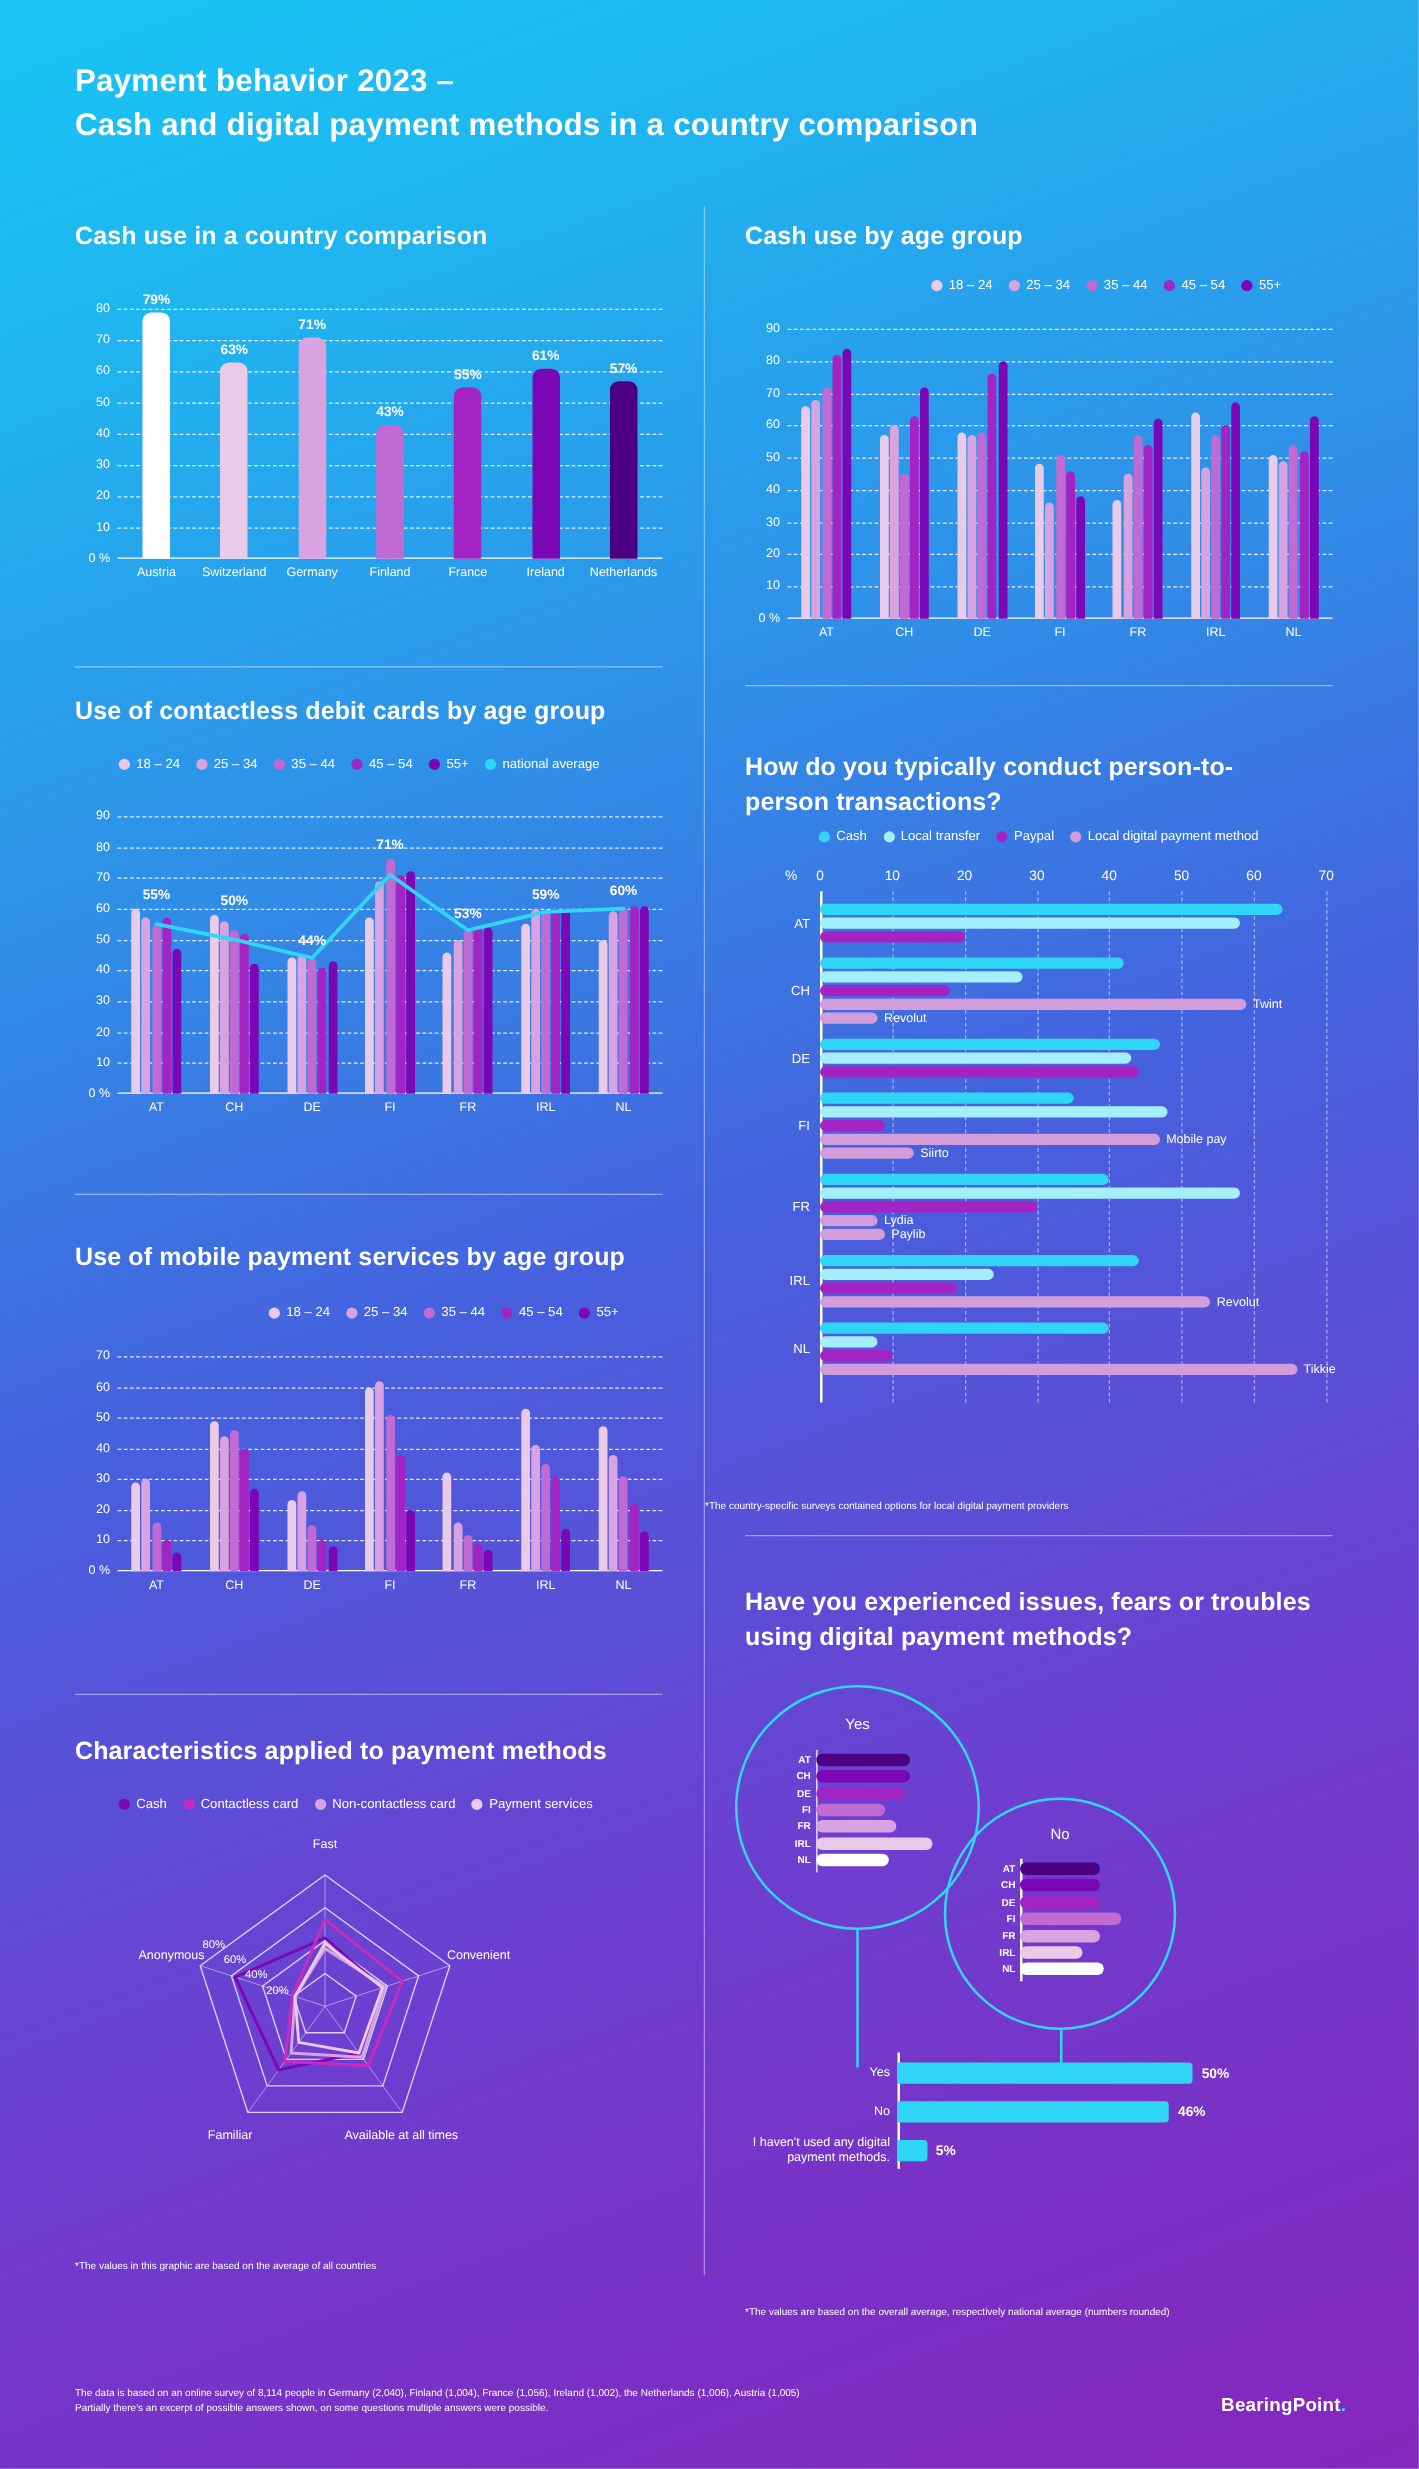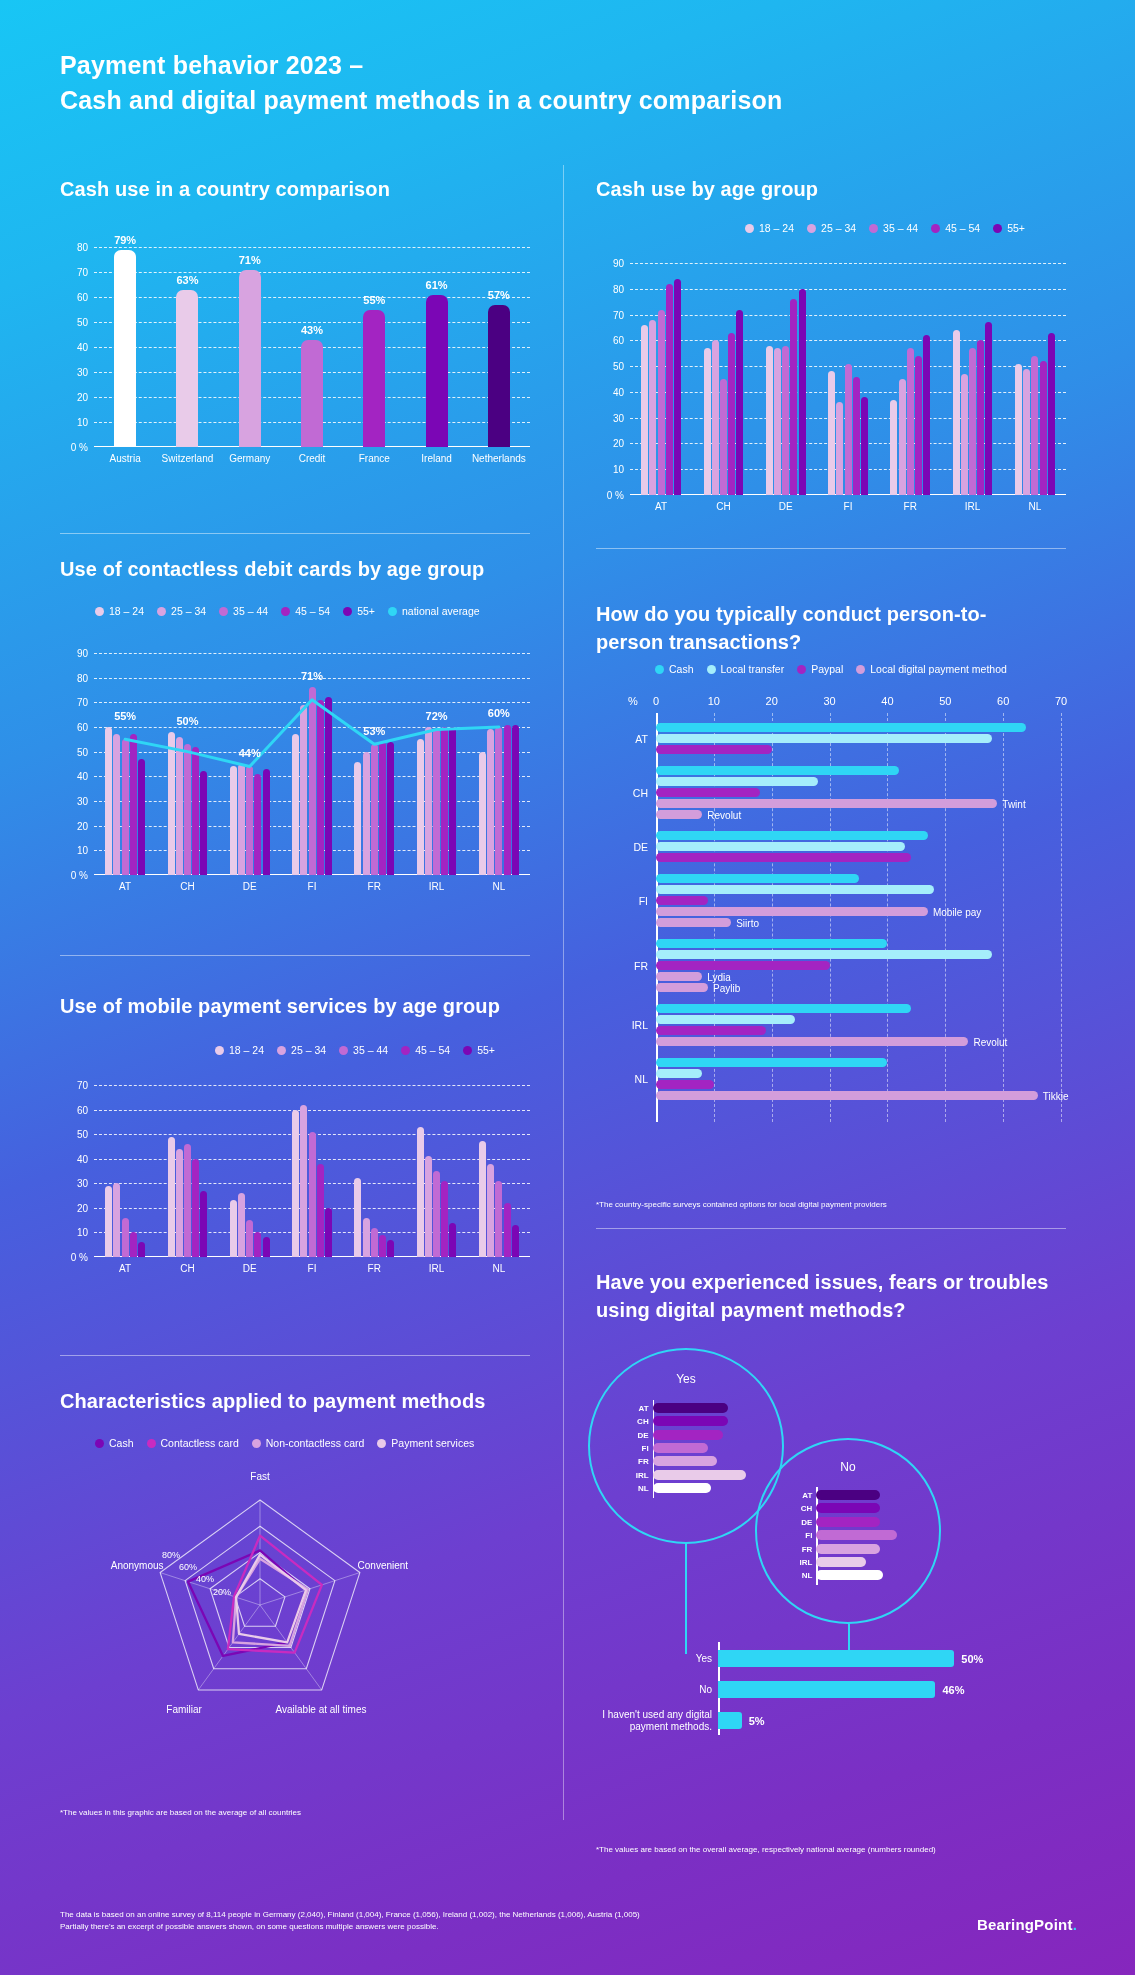--- a/index.html
+++ b/index.html
@@ -102,21 +102,21 @@
         <div class="vlabel" style="left:31.142857142857142px;top:-1.0352941176470551px">79%</div>
         <div class="xcat" style="left:31.142857142857142px;top:218px">Austria</div>
         <div class="bar" style="left:82.42857142857143px;width:22px;height:157.12941176470588px;background:#e9cbe9"></div>
         <div class="vlabel" style="left:93.42857142857143px;top:38.87058823529412px">63%</div>
         <div class="xcat" style="left:93.42857142857143px;top:218px">Switzerland</div>
         <div class="bar" style="left:144.71428571428572px;width:22px;height:177.08235294117648px;background:#d8a3e0"></div>
         <div class="vlabel" style="left:155.71428571428572px;top:18.91764705882352px">71%</div>
         <div class="xcat" style="left:155.71428571428572px;top:218px">Germany</div>
         <div class="bar" style="left:207px;width:22px;height:107.24705882352941px;background:#c16ad4"></div>
         <div class="vlabel" style="left:218px;top:88.75294117647059px">43%</div>
-        <div class="xcat" style="left:218px;top:218px">Credit</div>
+        <div class="xcat" style="left:218px;top:218px">Finland</div>
         <div class="bar" style="left:269.2857142857143px;width:22px;height:137.1764705882353px;background:#a324c2"></div>
         <div class="vlabel" style="left:280.2857142857143px;top:58.823529411764696px">55%</div>
         <div class="xcat" style="left:280.2857142857143px;top:218px">France</div>
         <div class="bar" style="left:331.5714285714286px;width:22px;height:152.14117647058825px;background:#7b06b5"></div>
         <div class="vlabel" style="left:342.5714285714286px;top:43.85882352941175px">61%</div>
         <div class="xcat" style="left:342.5714285714286px;top:218px">Ireland</div>
         <div class="bar" style="left:393.8571428571429px;width:22px;height:142.16470588235293px;background:#4b0082"></div>
         <div class="vlabel" style="left:404.8571428571429px;top:53.83529411764707px">57%</div>
         <div class="xcat" style="left:404.8571428571429px;top:218px">Netherlands</div>
       </div>
@@ -217,21 +217,21 @@
         <div class="bar" style="left:417.7571428571429px;width:7px;height:150.51086956521738px;background:#7b06b5;border-radius:4px 4px 0 0"></div>
         <div class="xcat" style="left:404.8571428571429px;top:233px">NL</div>
         <svg width="436" height="227" style="position:absolute;left:0;top:0;overflow:visible">
           <polyline points="31.142857142857142,91.29347826086956 93.42857142857143,103.6304347826087 155.71428571428572,118.43478260869566 218,51.815217391304344 280.2857142857143,96.22826086956522 342.5714285714286,81.42391304347828 404.8571428571429,78.95652173913044" fill="none" stroke="#2fd6f5" stroke-width="3" stroke-linejoin="round" stroke-linecap="round"></polyline>
         </svg>
         <div class="vlabel" style="left:31.142857142857142px;top:61.95652173913044px">55%</div>
         <div class="vlabel" style="left:93.42857142857143px;top:66.8913043478261px">50%</div>
         <div class="vlabel" style="left:155.71428571428572px;top:98.96739130434783px">44%</div>
         <div class="vlabel" style="left:218px;top:22.47826086956522px">71%</div>
         <div class="vlabel" style="left:280.2857142857143px;top:76.76086956521738px">53%</div>
-        <div class="vlabel" style="left:342.5714285714286px;top:61.95652173913044px">72%</div>
+        <div class="vlabel" style="left:342.5714285714286px;top:61.95652173913044px">59%</div>
         <div class="vlabel" style="left:404.8571428571429px;top:59.48913043478262px">60%</div>
       </div>
     </div>
   <div class="rule" style="position:absolute;left:60px;top:955px;width:470px;"></div>
 
   <div style="position:absolute;left:60px;top:995px;width:480px;">
     <div class="sec-title">Use of mobile payment services by age group</div>
   </div>
   <div class="legend" id="lg3" style="position:absolute;left:215px;top:1044px;width:320px;">
       <span class="li">
@@ -538,21 +538,21 @@
       <div class="hrow" style="left:60px;top:396px;width:381.85714285714283px;background:#d39ddb"></div>
       <div class="annot" style="left:446.85714285714283px;top:400.5px">Tikkie</div>
       <div class="hcat" style="left:18px;top:43.5px;width:34px;text-align:right">AT</div>
       <div class="hcat" style="left:18px;top:97.5px;width:34px;text-align:right">CH</div>
       <div class="hcat" style="left:18px;top:151.5px;width:34px;text-align:right">DE</div>
       <div class="hcat" style="left:18px;top:205.5px;width:34px;text-align:right">FI</div>
       <div class="hcat" style="left:18px;top:270.5px;width:34px;text-align:right">FR</div>
       <div class="hcat" style="left:18px;top:330px;width:34px;text-align:right">IRL</div>
       <div class="hcat" style="left:18px;top:384px;width:34px;text-align:right">NL</div>
     </div>
-  <div class="footnote" style="left:596px;top:1200px;width:470px;">*The country-specific surveys contained options for local digital payment providers</div>
+  <div class="footnote" style="left:564px;top:1200px;width:470px;">*The country-specific surveys contained options for local digital payment providers</div>
   <div class="rule" style="position:absolute;left:596px;top:1228px;width:470px;"></div>
 
   <div style="position:absolute;left:596px;top:1268px;width:460px;">
     <div class="sec-title" style="line-height:1.42;">Have you experienced issues, fears or troubles using digital payment methods?</div>
   </div>
   <div id="issues" style="position:absolute;left:570px;top:1320px;width:500px;height:480px;">
       <div class="circle" style="left:18px;top:28px;width:196px;height:196px"></div>
       <div style="position:absolute;left:116px;top:51.519999999999996px;transform:translateX(-50%);font-size:12px;">Yes</div>
       <div style="position:absolute;left:82.68px;top:79.88px;width:1.5px;height:97.8px;background:#fff;"></div>
       <div style="position:absolute;left:82.68px;top:82.88px;height:10px;width:75.712px;background:#4b0082;border-radius:5px;"></div>

